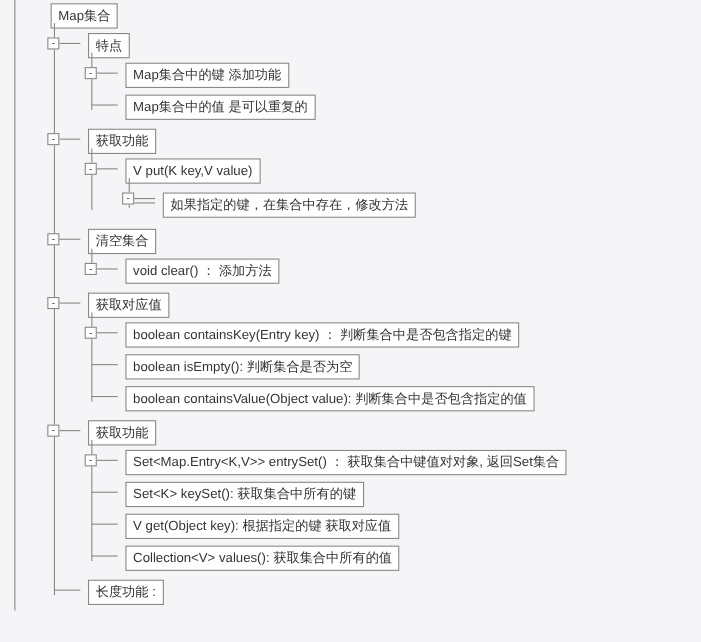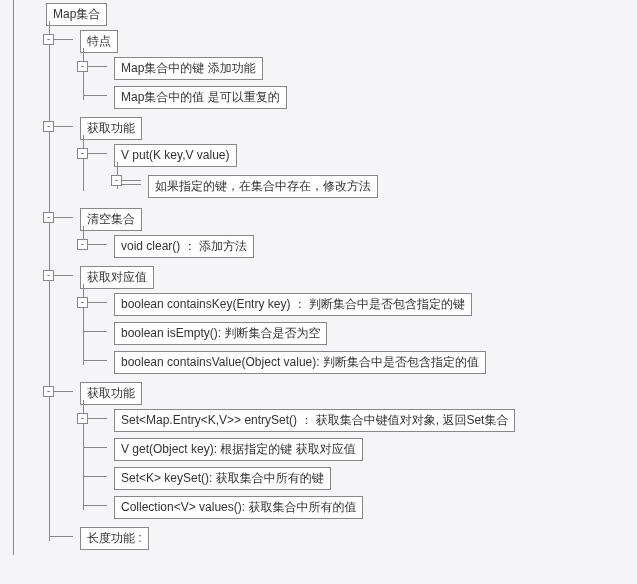--- a/index.html
+++ b/index.html
@@ -141,22 +141,22 @@
             <li><span class="box">boolean containsValue(Object value): 判断集合中是否包含指定的值</span></li>
           </ul>
         </li>
 
         <li>
           <span class="toggle">-</span>
           <span class="box">获取功能</span>
           <ul>
             <li><span class="toggle">-</span>
                 <span class="box">Set&lt;Map.Entry&lt;K,V&gt;&gt; entrySet()  ： 获取集合中键值对对象, 返回Set集合</span></li>
+            <li><span class="box">Set&lt;K&gt; keySet(): 获取集合中所有的键</span></li>
             <li><span class="box">V get(Object key): 根据指定的键 获取对应值</span></li>
-            <li><span class="box">Set&lt;K&gt; keySet(): 获取集合中所有的键</span></li>
             <li><span class="box">Collection&lt;V&gt; values(): 获取集合中所有的值</span></li>
           </ul>
         </li>
 
         <li>
           
           <span class="box">长度功能 :</span>
           
         </li>
 

